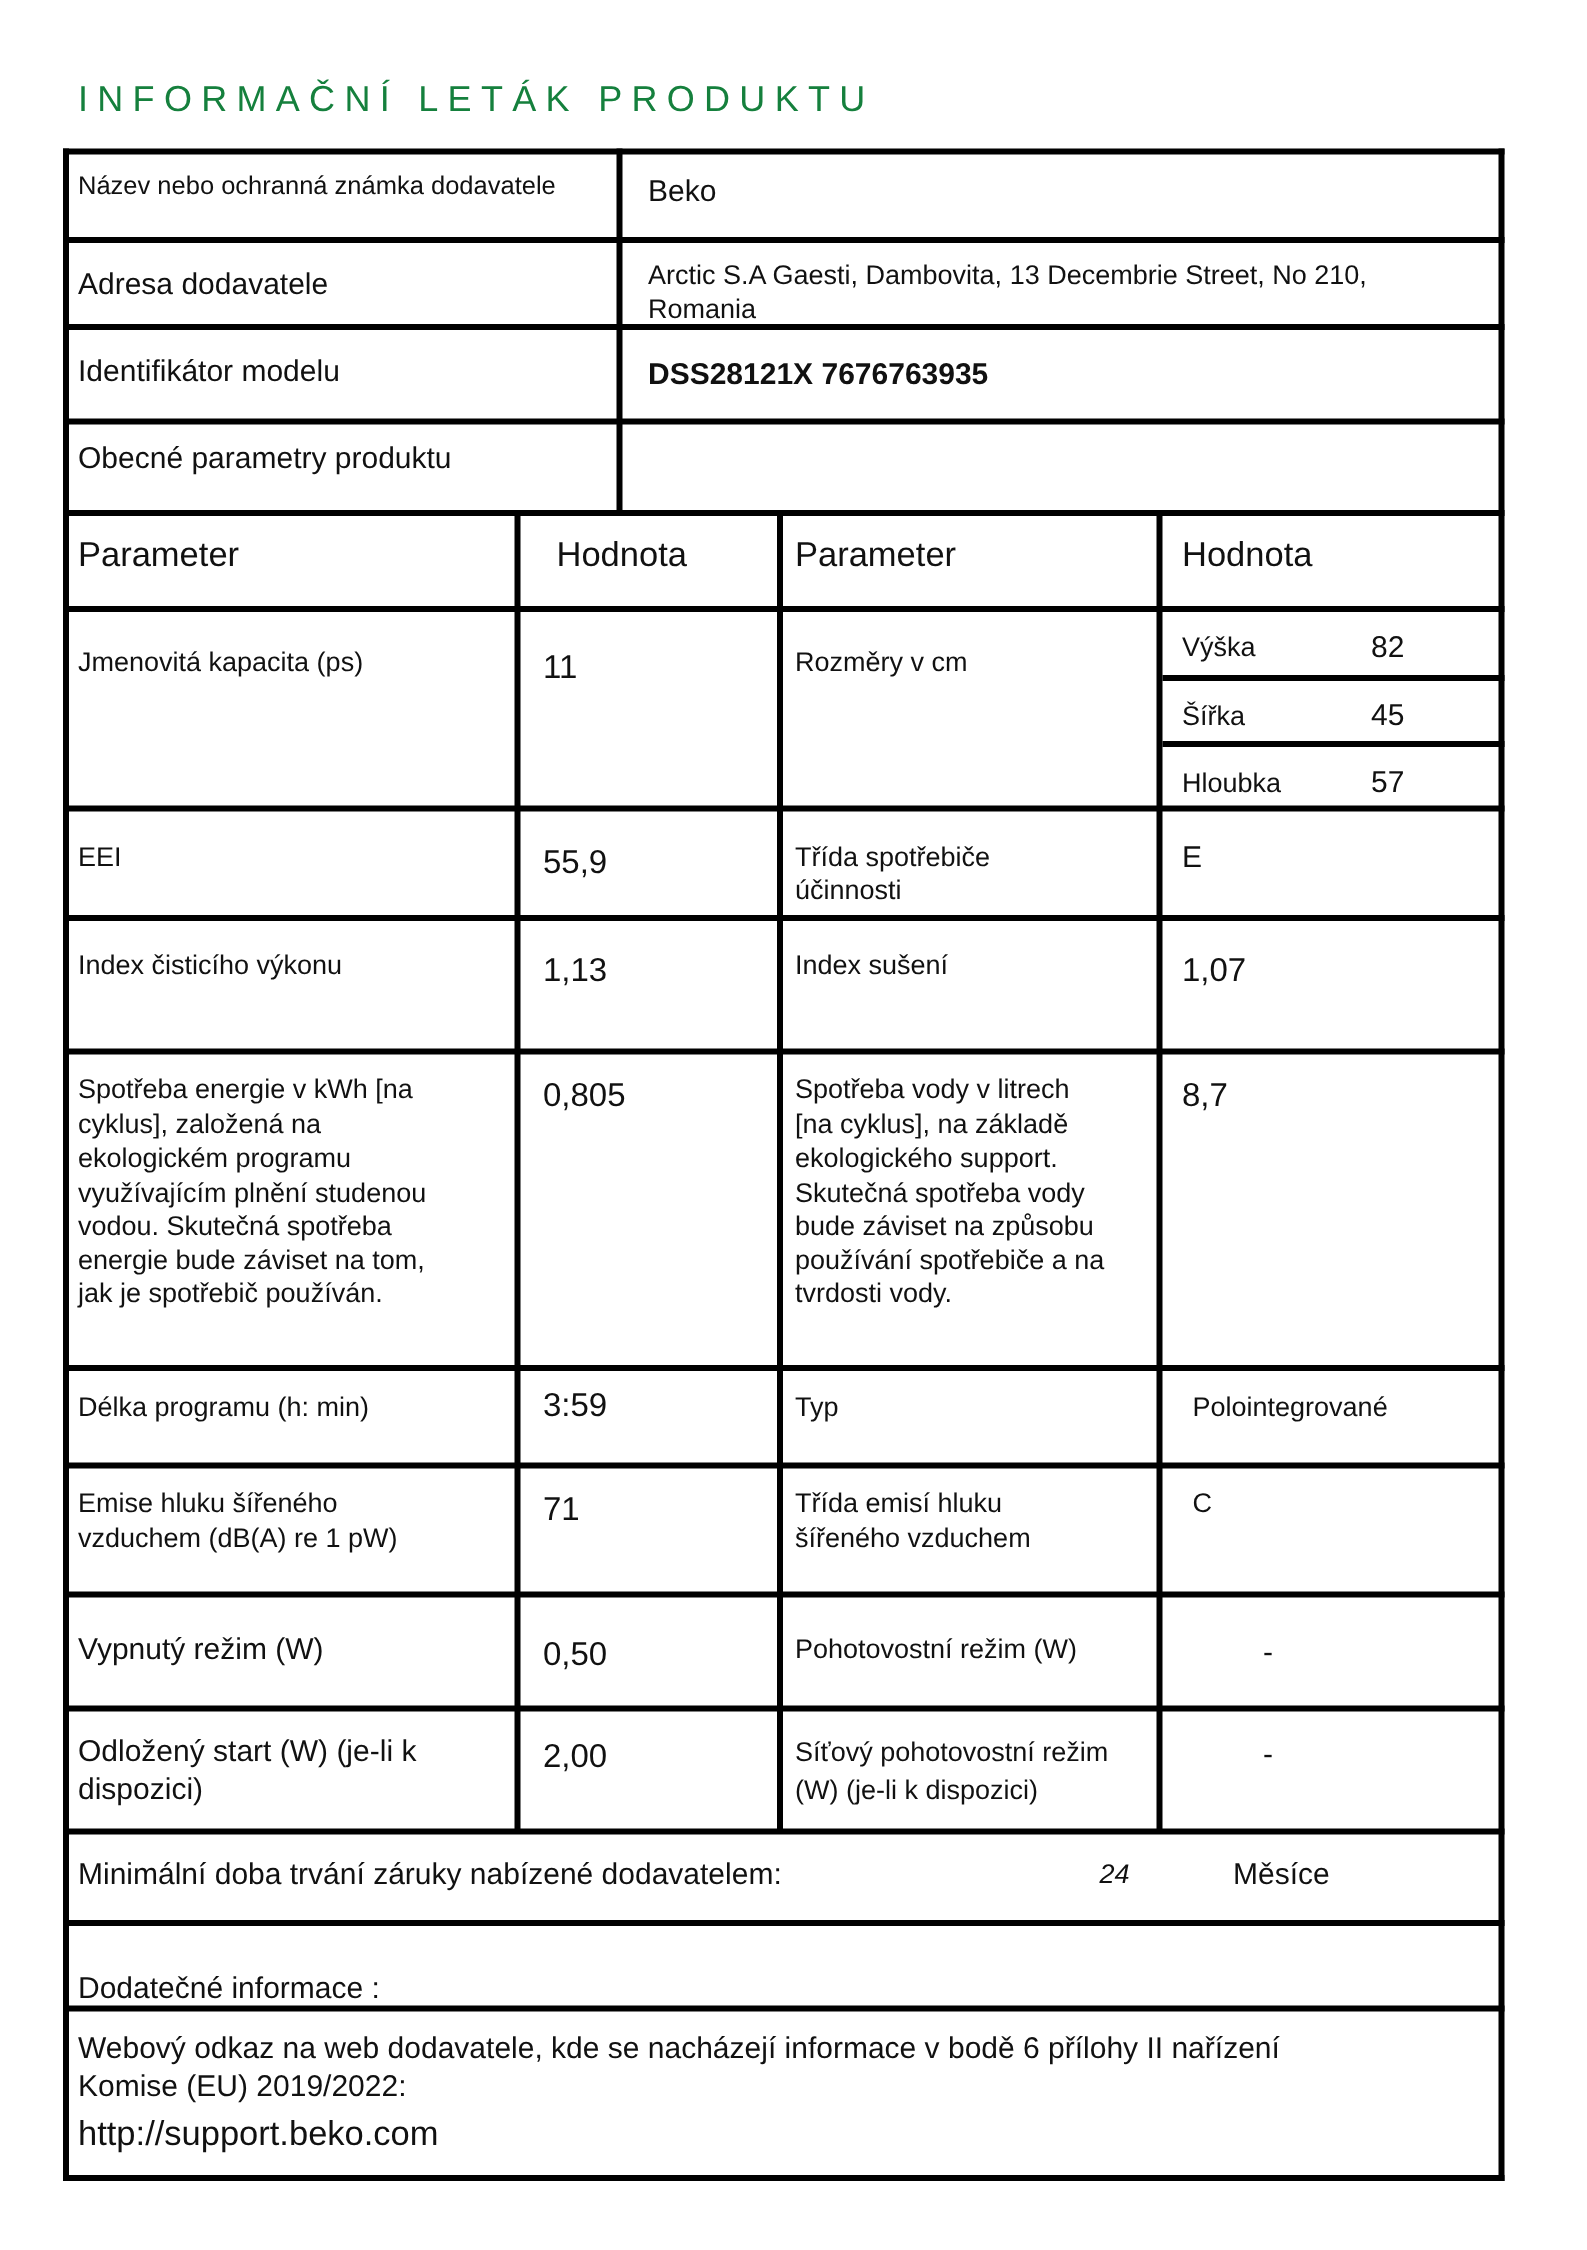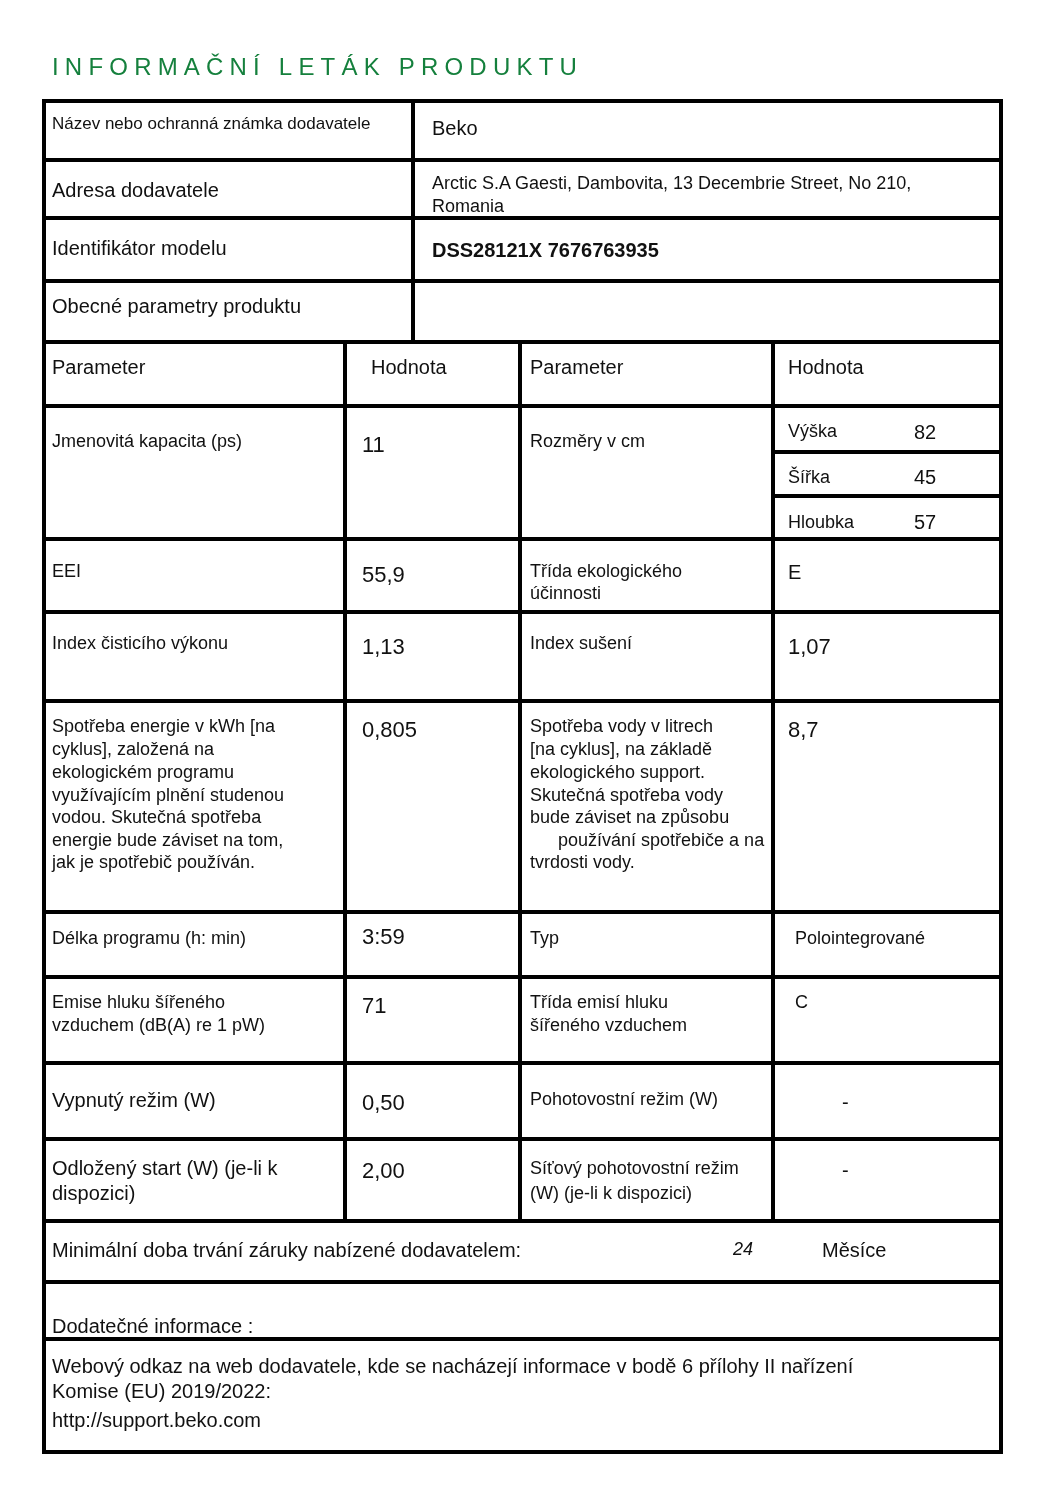--- a/index.html
+++ b/index.html
@@ -5,21 +5,21 @@
     html, body { margin: 0; padding: 0; background: #ffffff; }
     body { width: 1058px; height: 1500px; position: relative; font-family: "Liberation Sans", sans-serif; color: #111; overflow: hidden; }
     .title { position: absolute; left: 52px; top: 53px; font-size: 24px; letter-spacing: 6.2px; color: #15803d; white-space: nowrap; }
     .hl { position: absolute; background: #000; height: 4px; }
     .vl { position: absolute; background: #000; width: 4px; }
     .t { position: absolute; white-space: nowrap; line-height: 1.15; }
     .s17 { font-size: 17px; }
     .s18 { font-size: 18px; }
     .s20 { font-size: 20px; }
     .s22 { font-size: 22px; }
-    .s23 { font-size: 20px; }
+    .s23 { font-size: 23px; }
     .b { font-weight: bold; }
   </style>
 </head>
 <body>
 
 <div class="title">INFORMAČNÍ LETÁK PRODUKTU</div>
 
 <div>
 
   <div class="hl" style="left:42px; top:99px; width:961px;"></div>
@@ -75,21 +75,21 @@
   <div class="t s18" style="left:530px; top:431px;">Rozměry v cm</div>
   <div class="t s18" style="left:788px; top:421px;">Výška</div>
   <div class="t s20" style="left:914px; top:421px;">82</div>
   <div class="t s18" style="left:788px; top:467px;">Šířka</div>
   <div class="t s20" style="left:914px; top:466px;">45</div>
   <div class="t s18" style="left:788px; top:512px;">Hloubka</div>
   <div class="t s20" style="left:914px; top:511px;">57</div>
 
   <div class="t s18" style="left:52px; top:561px;">EEI</div>
   <div class="t s22" style="left:362px; top:562px;">55,9</div>
-  <div class="t s18" style="left:530px; top:561px;">Třída ekologického</div>
+  <div class="t s18" style="left:530px; top:561px;">Třída spotřebiče</div>
   <div class="t s18" style="left:530px; top:583px;">účinnosti</div>
   <div class="t s20" style="left:788px; top:561px;">E</div>
 
   <div class="t s18" style="left:52px; top:633px;">Index čisticího výkonu</div>
   <div class="t s22" style="left:362px; top:634px;">1,13</div>
   <div class="t s18" style="left:530px; top:633px;">Index sušení</div>
   <div class="t s22" style="left:788px; top:634px;">1,07</div>
 
   <div class="t s18" style="left:52px; top:716px;">Spotřeba energie v kWh [na</div>
   <div class="t s18" style="left:52px; top:739px;">cyklus], založená na</div>
@@ -98,21 +98,21 @@
   <div class="t s18" style="left:52px; top:807px;text-align:center;">vodou. Skutečná spotřeba</div>
   <div class="t s18" style="left:52px; top:830px;">energie bude záviset na tom,</div>
   <div class="t s18" style="left:52px; top:852px;">jak je spotřebič používán.</div>
   <div class="t s22" style="left:362px; top:717px;">0,805</div>
 
   <div class="t s18" style="left:530px; top:716px;">Spotřeba vody v litrech</div>
   <div class="t s18" style="left:530px; top:739px;">[na cyklus], na základě</div>
   <div class="t s18" style="left:530px; top:762px;">ekologického support.</div>
   <div class="t s18" style="left:530px; top:785px;">Skutečná spotřeba vody</div>
   <div class="t s18" style="left:530px; top:807px;">bude záviset na způsobu</div>
-  <div class="t s18" style="left:558px; top:830px;">používání spotřebiče a na</div>
+  <div class="t s18" style="left:530px; top:830px;">používání spotřebiče a na</div>
   <div class="t s18" style="left:530px; top:852px;">tvrdosti vody.</div>
   <div class="t s22" style="left:788px; top:717px;">8,7</div>
 
   <div class="t s18" style="left:52px; top:928px;">Délka programu (h: min)</div>
   <div class="t s22" style="left:362px; top:924px;">3:59</div>
   <div class="t s18" style="left:530px; top:928px;">Typ</div>
   <div class="t s18" style="left:795px; top:928px;">Polointegrované</div>
 
   <div class="t s18" style="left:52px; top:992px;">Emise hluku šířeného</div>
   <div class="t s18" style="left:52px; top:1015px;">vzduchem (dB(A) re 1 pW)</div>

